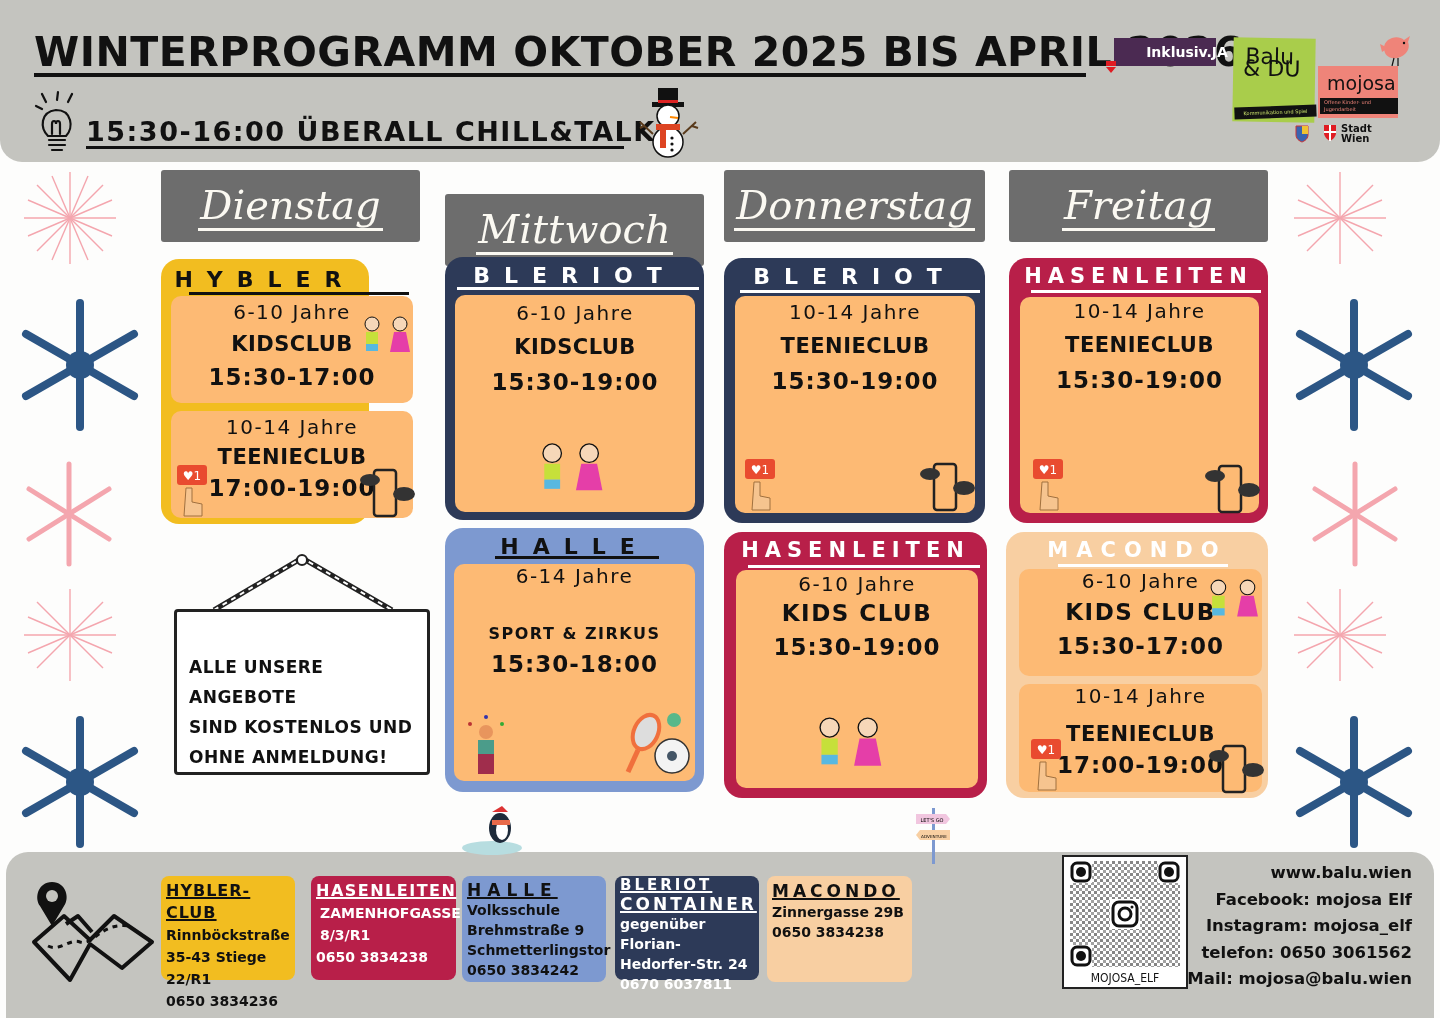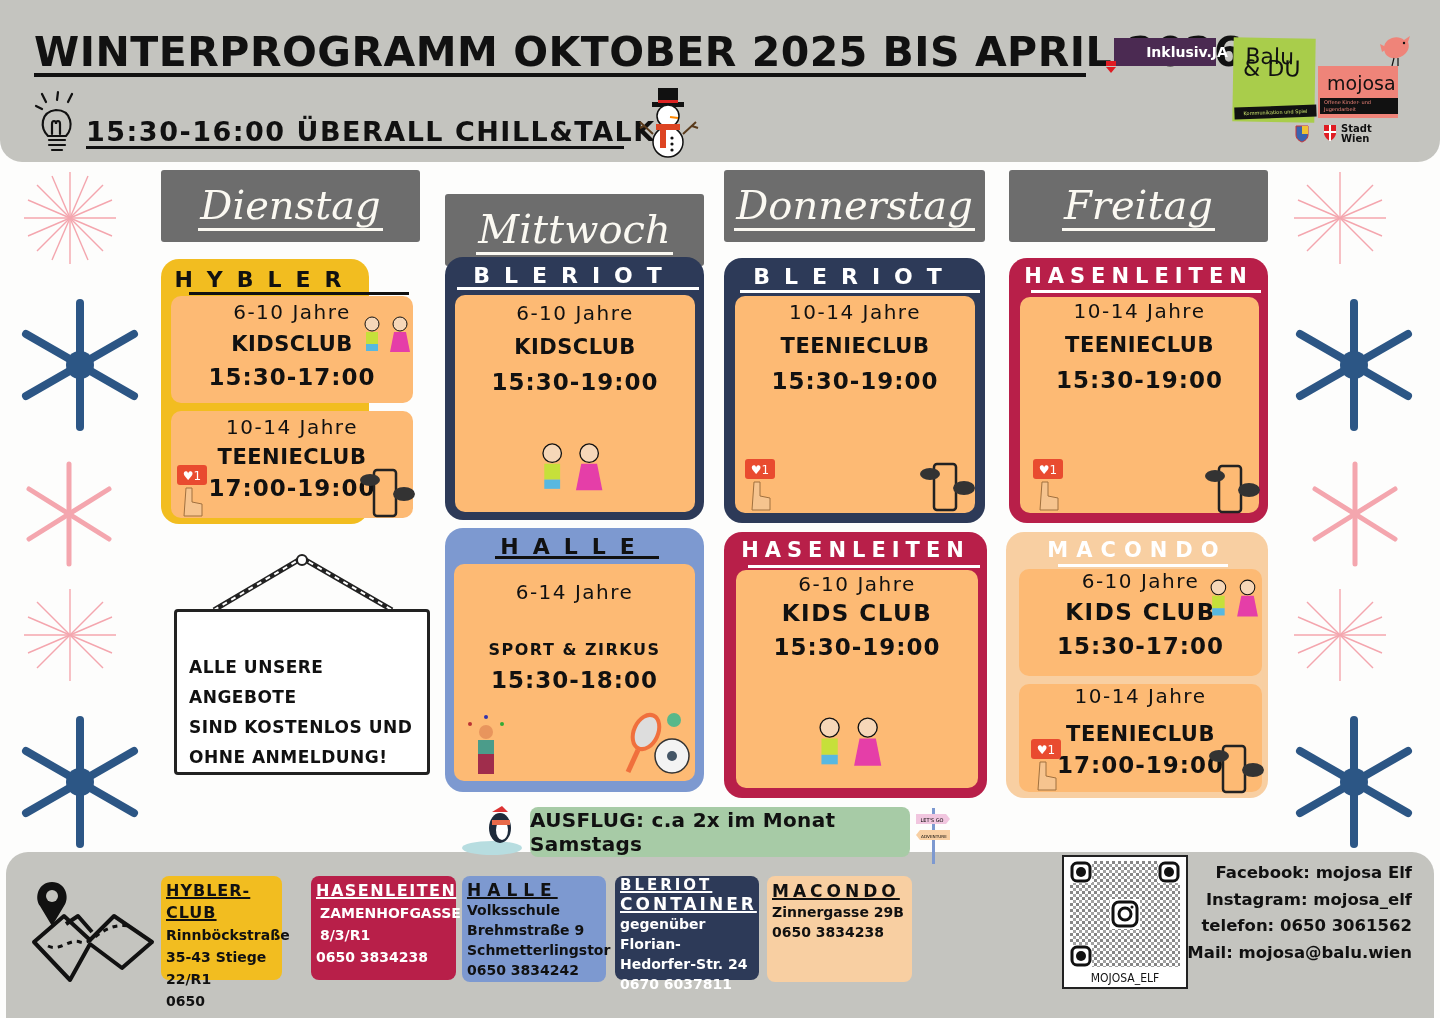--- a/index.html
+++ b/index.html
@@ -265,21 +265,21 @@
       <div class="age" style="margin-top:6px;">6-10 Jahre</div>
       <div class="prog" style="margin-top:10px;">KIDSCLUB</div>
       <div class="time" style="margin-top:10px;">15:30-19:00</div>
     </div>
   </div>
 
   <div class="card" style="left:445px;top:528px;width:259px;height:264px;background:#7d99d0;">
     <div class="card-title" style="color:#111;left:0;right:0;">HALLE</div>
     <div class="card-title-line" style="left:50px;width:164px;top:28px;background:#111;"></div>
     <div class="inner" style="left:9px;top:36px;width:241px;height:217px;">
-      <div class="age" style="margin-top:16px;">6-14 Jahre</div>
+      <div class="age" style="margin-top:0;">6-14 Jahre</div>
       <div class="prog" style="margin-top:36px;font-size:16px;letter-spacing:1.5px;">SPORT &amp; ZIRKUS</div>
       <div class="time" style="margin-top:8px;">15:30-18:00</div>
     </div>
   </div>
 
   <div class="card" style="left:724px;top:258px;width:261px;height:265px;background:#2d3a58;">
     <div class="card-title" style="color:#fff;">BLERIOT</div>
     <div class="card-title-line" style="left:16px;width:240px;top:32px;background:#fff;"></div>
     <div class="inner" style="left:11px;top:38px;width:240px;height:217px;">
       <div class="age" style="margin-top:4px;">10-14 Jahre</div>
@@ -425,40 +425,39 @@
 
   <div class="footer"></div>
 
   <svg class="penguin" viewBox="0 0 70 50">
     <ellipse cx="30" cy="42" rx="30" ry="7" fill="#b7dde0"></ellipse>
     <ellipse cx="38" cy="22" rx="11" ry="15" fill="#1e2a3a"></ellipse>
     <ellipse cx="40" cy="24" rx="6" ry="10" fill="#fff"></ellipse>
     <path d="M30 6 L46 6 L40 0 Z" fill="#d33"></path>
     <rect x="30" y="14" width="18" height="5" fill="#e86a4a"></rect>
   </svg>
-  <div class="ausflug">AUSFLUG: c.a 2x im Monat Samstags</div>
   <svg class="signpost" viewBox="0 0 40 56">
     <rect x="18" y="0" width="3" height="56" fill="#7d99d0"></rect>
     <path d="M2 6 L32 6 L36 11 L32 16 L2 16 Z" fill="#f1c6df"></path>
     <path d="M6 22 L36 22 L36 32 L6 32 L2 27 Z" fill="#f8cfa2"></path>
     <text x="18" y="13.5" font-size="5" text-anchor="middle" font-family="DejaVu Sans, sans-serif">LET'S GO</text>
     <text x="20" y="29.5" font-size="4.2" text-anchor="middle" font-family="DejaVu Sans, sans-serif">ADVENTURE</text>
   </svg>
 
   <svg class="map-icon" viewBox="0 0 126 104">
     <g fill="none" stroke="#111" stroke-width="4" stroke-linejoin="round">
       <path d="M4 62 L34 36 L60 60 L84 36 L122 62 L92 88 L60 64 L40 100 Z"></path>
       <path d="M36 44 L48 36 L62 52"></path>
       <path d="M18 66 C30 72 40 58 50 62 C64 66 70 42 100 46" stroke-dasharray="5 5" stroke-width="3"></path>
     </g>
     <path d="M22 2 C8 2 4 18 10 26 L22 46 L34 26 C40 18 36 2 22 2 Z" fill="#111"></path>
     <circle cx="22" cy="16" r="6" fill="#c4c4bf"></circle>
   </svg>
 
-  <div class="addr" style="left:161px;width:121px;height:104px;background:#f2bd20;color:#111;">
+  <div class="addr" style="left:161px;width:134px;height:104px;background:#f2bd20;color:#111;">
     <div class="addr-title" style="font-size:16px;letter-spacing:1px;">HYBLER-CLUB</div>
     <div>Rinnböckstraße</div>
     <div>35-43 Stiege 22/R1</div>
     <div>0650 3834236</div>
   </div>
   <div class="addr" style="left:311px;width:145px;height:104px;background:#b81f49;color:#fff;">
     <div class="addr-title" style="font-size:16px;letter-spacing:1.5px;">HASENLEITEN</div>
     <div style="margin-left:4px;">ZAMENHOFGASSE</div>
     <div style="margin-left:4px;">8/3/R1</div>
     <div>0650 3834238</div>
@@ -503,19 +502,20 @@
         <circle cx="11" cy="95" r="5" fill="#111"></circle>
       <rect x="40" y="38" width="30" height="30" fill="#fff"></rect>
       <rect x="43" y="41" width="24" height="24" rx="6" fill="none" stroke="#111" stroke-width="3"></rect>
         <circle cx="55" cy="53" r="6" fill="none" stroke="#111" stroke-width="3"></circle>
         <circle cx="62" cy="46" r="1.5" fill="#111"></circle>
     </svg>
     <div class="qr-label">MOJOSA_ELF</div>
   </div>
 
   <div class="contact">
+    <div>www.balu.wien</div>
     <div>Facebook: mojosa Elf</div>
     <div>Instagram: mojosa_elf</div>
     <div>telefon: 0650 3061562</div>
     <div>Mail: mojosa@balu.wien</div>
   </div>
 
 </div>
 
 </body></html>

